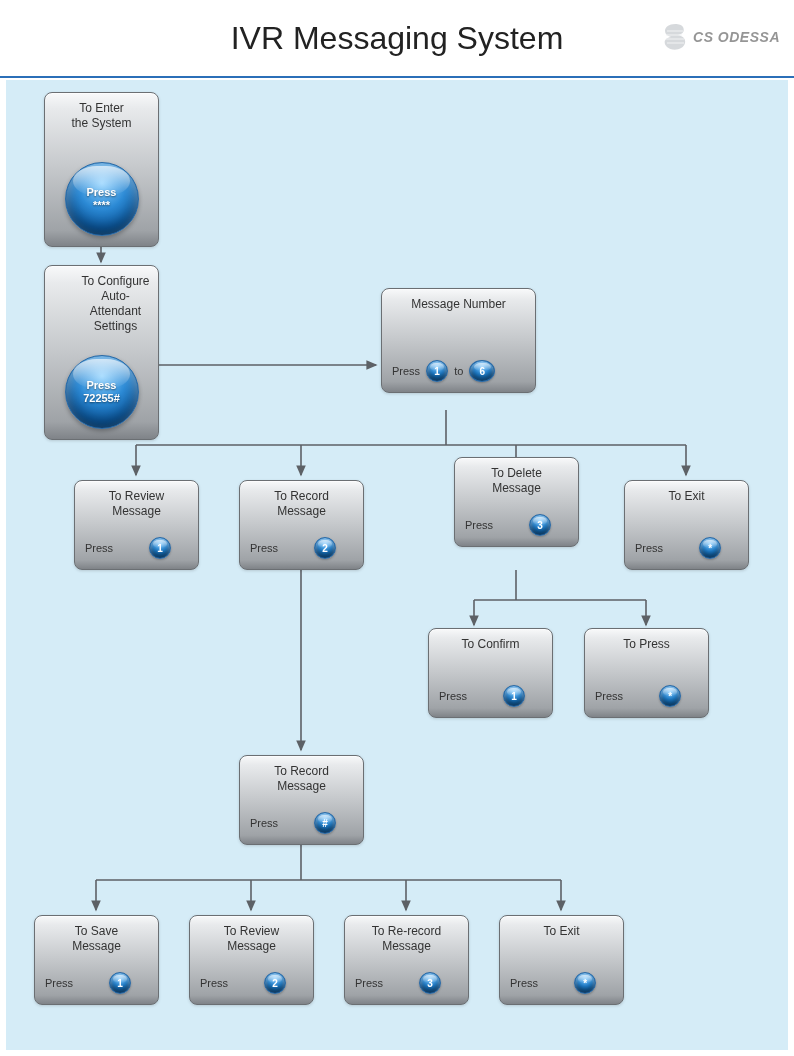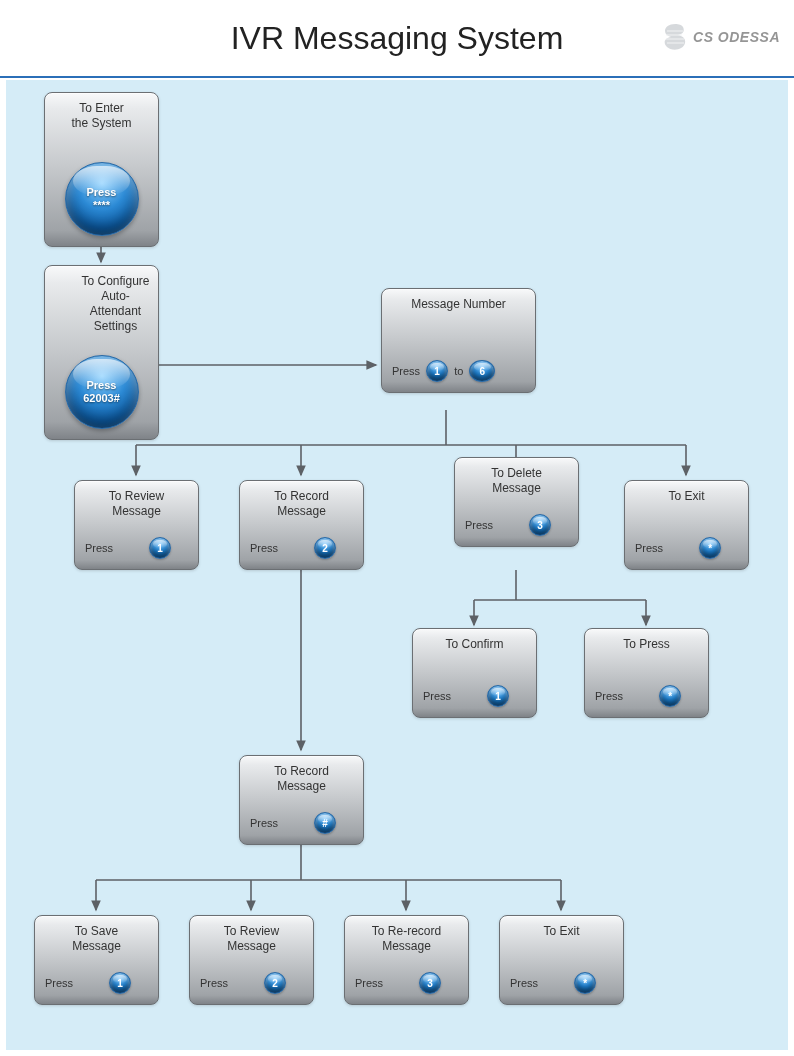--- a/index.html
+++ b/index.html
@@ -119,21 +119,21 @@
       <div class="big-btn">
         <span>Press</span>
         <span>****</span>
       </div>
     </div>
 
     <div class="node" style="left:38px; top:185px; width:115px; height:175px;padding-left:28px;">
       <div class="node-title">To Configure<br>Auto-<br>Attendant<br>Settings</div>
       <div class="big-btn">
         <span>Press</span>
-        <span>62003#</span>
+        <span>72255#</span>
       </div>
     </div>
 
     <div class="node" style="left:375px; top:208px; width:155px; height:105px;">
       <div class="node-title">Message Number</div>
       <div class="press-row">
         <span>Press</span>
         <span class="keycap">1</span>
         <span>to</span>
         <span class="keycap" style="width:26px;">6</span>
@@ -165,21 +165,21 @@
     </div>
 
     <div class="node node-med" style="left:618px; top:400px;">
       <div class="node-title">To Exit</div>
       <div class="press-row">
         <span>Press</span>
         <span class="keycap" style="margin-left:30px;">*</span>
       </div>
     </div>
 
-    <div class="node node-med" style="left:406px; top:548px;">
+    <div class="node node-med" style="left:422px; top:548px;">
       <div class="node-title">To Confirm</div>
       <div class="press-row">
         <span>Press</span>
         <span class="keycap" style="margin-left:30px;">1</span>
       </div>
     </div>
 
     <div class="node node-med" style="left:578px; top:548px;">
       <div class="node-title">To Press</div>
       <div class="press-row">

